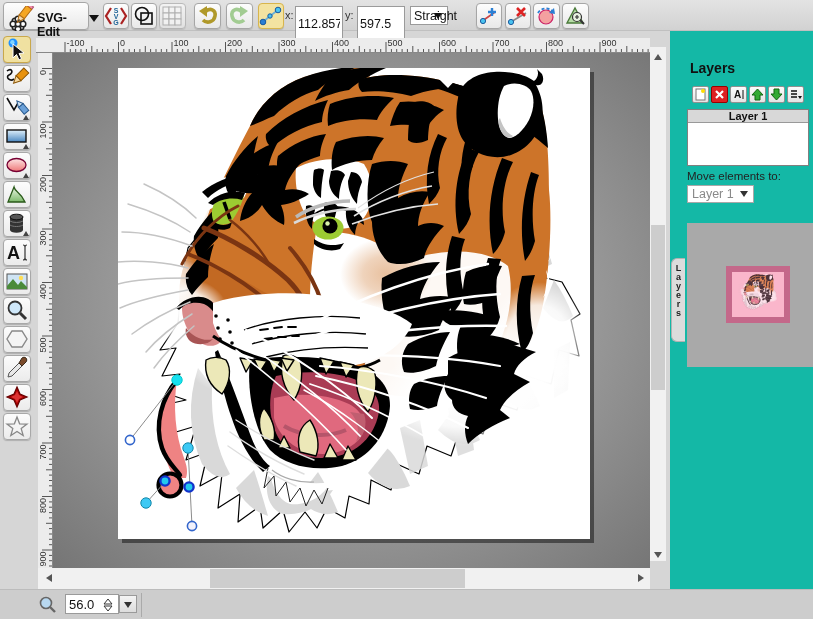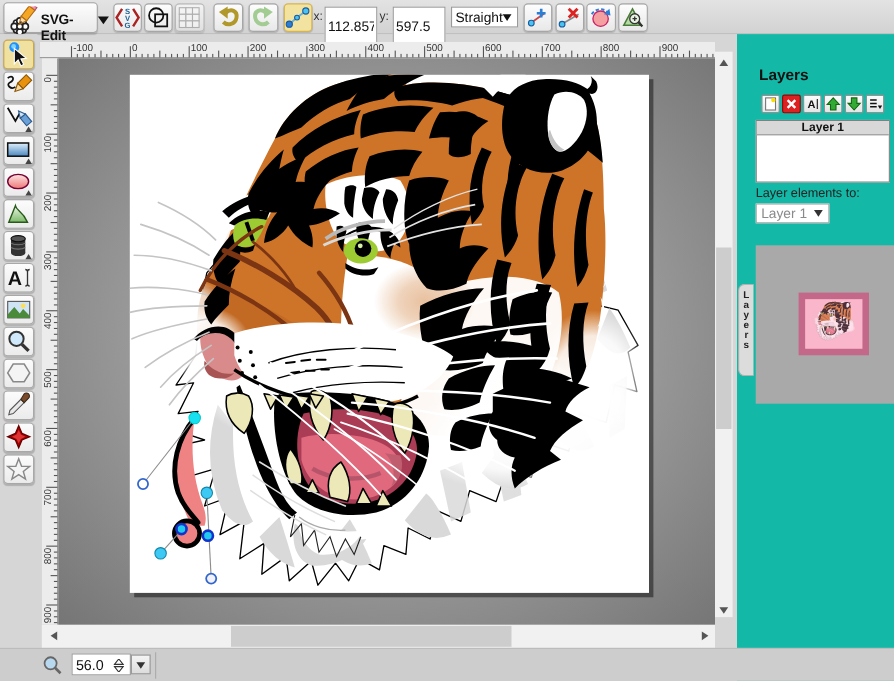--- a/index.html
+++ b/index.html
@@ -12,21 +12,21 @@
   .tbtn{position:absolute;top:3px;height:26px;background:linear-gradient(#fdfdfd,#e8e8e8);
     border:1px solid #a6a6a6;border-radius:4px;box-shadow:0 1px 1px rgba(0,0,0,.15);}
   .tbtn.sel{background:#f3e3a1;border-color:#d8b54c;}
   #menubtn{position:absolute;left:3px;top:2px;width:86px;height:28px;background:linear-gradient(#fdfdfd,#e9e9e9);
     border:1px solid #a6a6a6;border-radius:4px;box-shadow:0 1px 1px rgba(0,0,0,.15);}
   #menubtn .label{position:absolute;left:33px;top:8px;font-size:12.5px;font-weight:bold;color:#111;letter-spacing:-0.2px;}
   #menubtn .caret{position:absolute;left:85px;top:12px;width:0;height:0;border:5px solid transparent;border-top:7px solid #111;}
   .tlabel{position:absolute;top:9px;font-size:11px;color:#333;}
   .tinput{position:absolute;top:6px;height:36px;border:1px solid #9a9a9a;background:#fff;
     font-size:12.5px;font-family:"Liberation Sans",sans-serif;padding:0 2px;color:#111;}
-  #anglesel{position:absolute;left:410px;top:6px;width:61px;height:19px;border:1px solid #9a9a9a;
+  #anglesel{position:absolute;left:410px;top:6px;width:38px;height:19px;border:1px solid #9a9a9a;
     background:#fff;font-size:12.5px;padding:1.5px 0 0 3px;color:#111;}
   #anglesel .car{position:absolute;right:5px;top:6px;width:0;height:0;border:4px solid transparent;border-top:6px solid #111;}
   
   #leftbar{position:absolute;left:0;top:31px;width:34px;height:558px;background:#d6d6d6;}
   .ltool{position:absolute;left:3px;width:28px;height:27px;background:linear-gradient(#fcfcfc,#ebebeb);
     border:1px solid #a8a8a8;border-radius:4px;box-shadow:0 1px 1px rgba(0,0,0,.18);}
   .ltool.sel{background:#f0e1a1;border-color:#c9a84c;}
   
   #rulercorner{position:absolute;left:36px;top:38px;width:17px;height:15px;background:#ececec;border:1px solid #bbb;}
   
@@ -845,21 +845,21 @@
   </div>
   <div class="lbtn" style="left:117px;">
     <svg width="15" height="15" viewBox="0 0 15 15">
         <path d="M3 4 H9 M3 7 H9 M3 10 H9" stroke="#111" stroke-width="1.4"></path>
         <path d="M10 9 L14 9 L12 12 Z" fill="#111"></path>
       </svg>
   </div>
   <div id="layerlist">
       <div class="hdr">Layer 1</div>
     </div>
-  <div id="moveto">Layer elements to:</div>
+  <div id="moveto">Move elements to:</div>
   <div id="layersel">Layer 1<span style="position:absolute;right:5px;top:5px;width:0;height:0;border:4px solid transparent;border-top:6px solid #333;"></span></div>
   <div id="graybox">
     <div id="thumb">
         <div id="thumbin">
       <svg width="52" height="45" viewBox="-80 -30 640 590" preserveAspectRatio="none">
             <use href="#tigerart"></use>
           </svg>
       <div style="position:absolute;left:0;top:0;width:52px;height:45px;background:rgba(247,160,190,.30);"></div>
     </div>
       </div>

